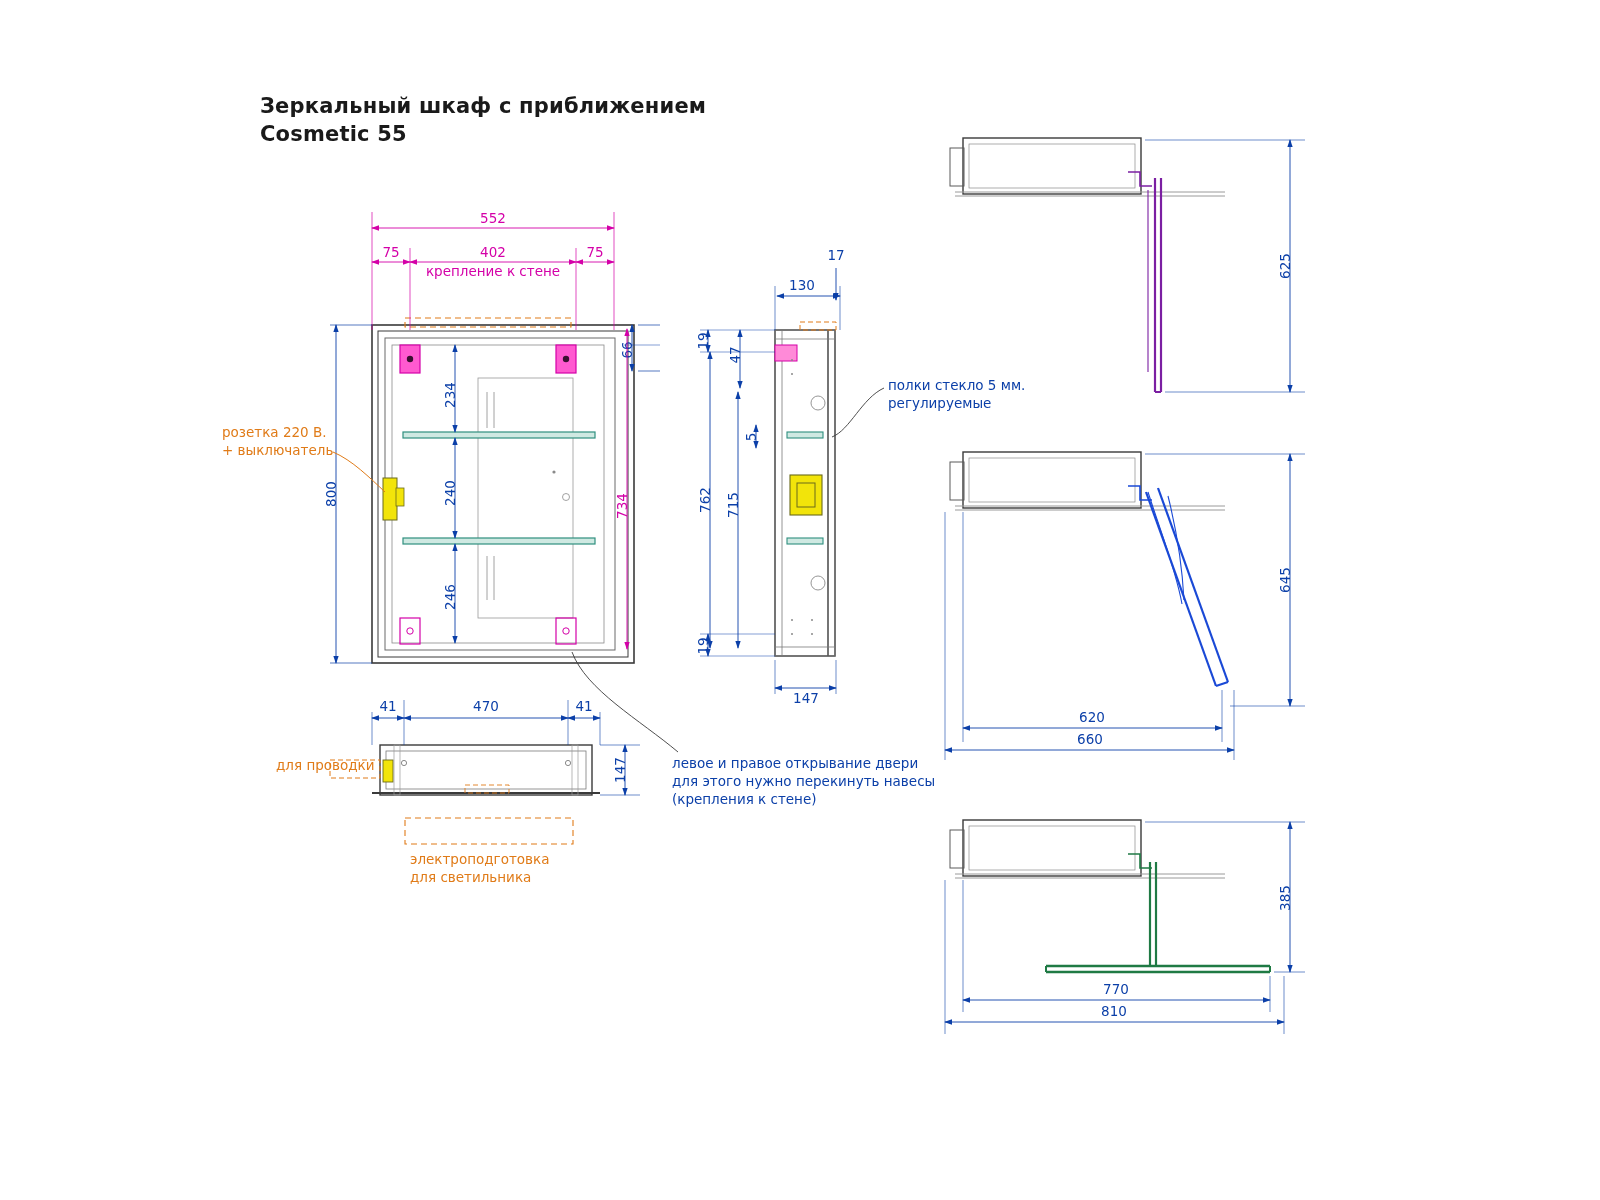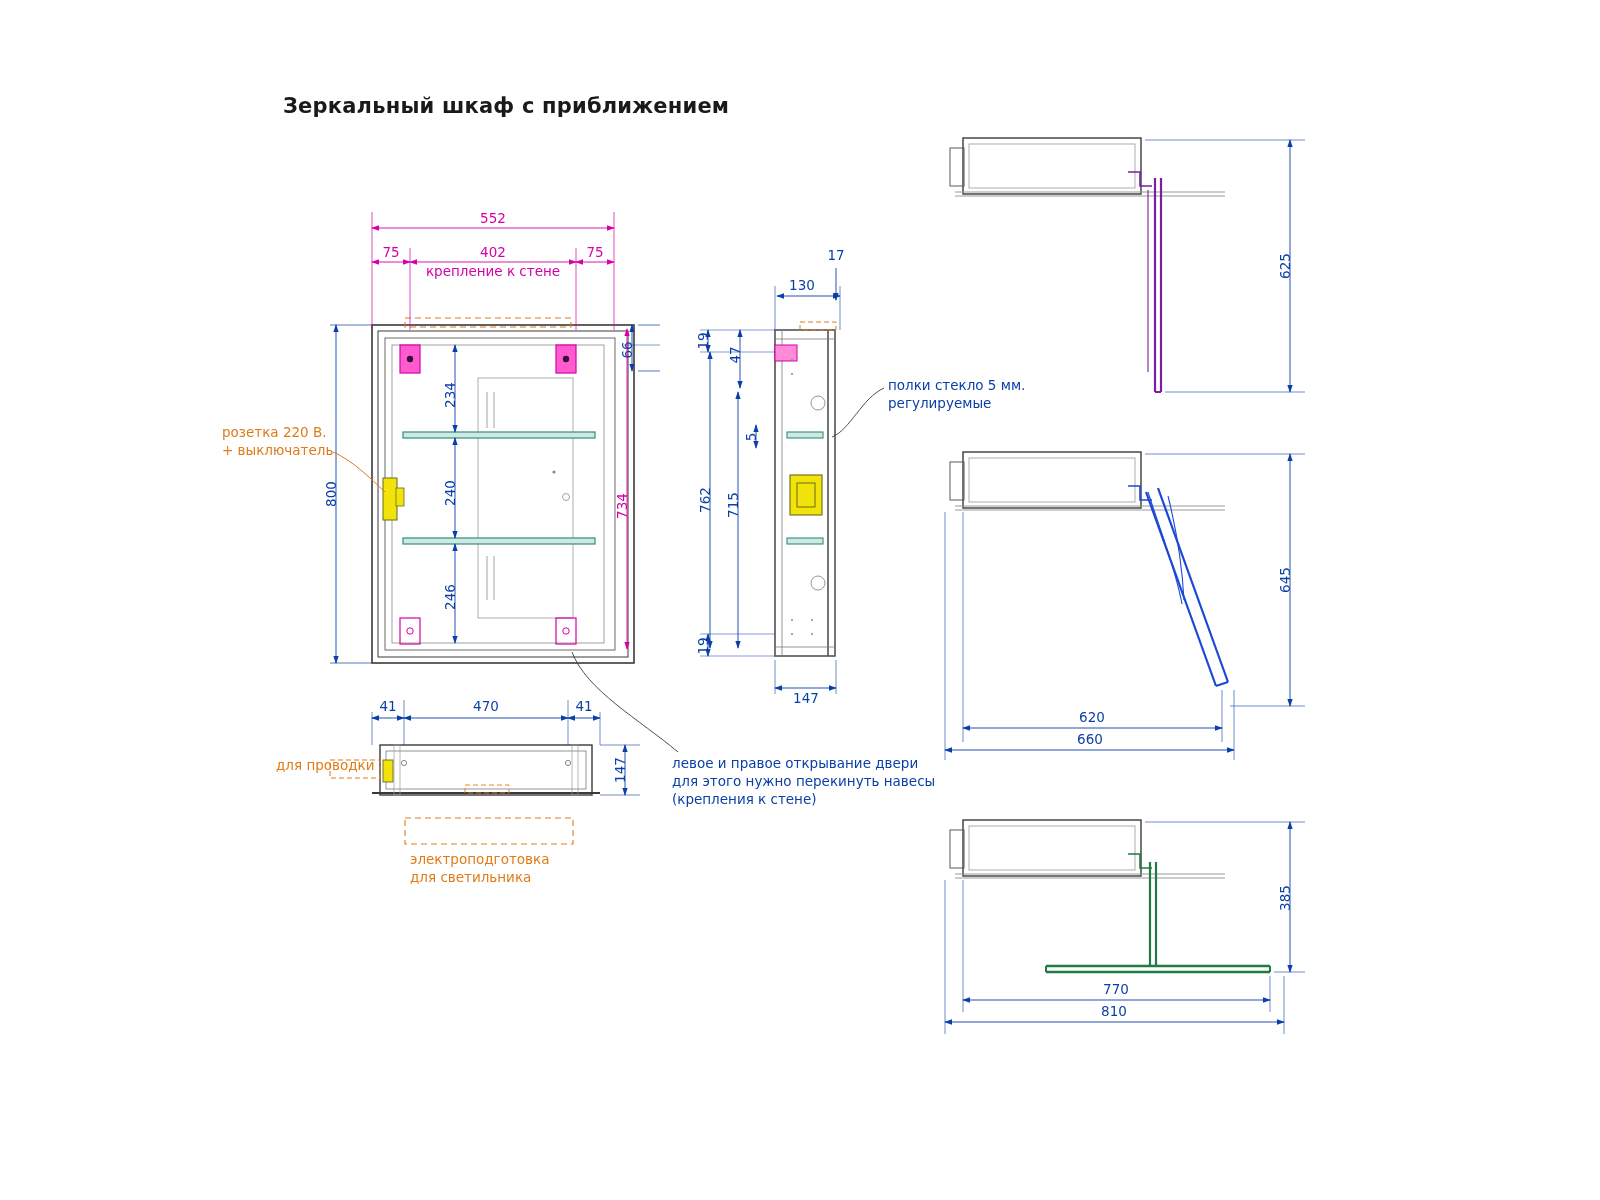--- a/index.html
+++ b/index.html
@@ -16,21 +16,21 @@
   }
   .sheet {
     position: absolute;
     left: 0; top: 0;
     width: 1600px;
     height: 1200px;
     background: #fff;
   }
   .title {
     position: absolute;
-    left: 283px;
+    left: 260px;
     top: 92px;
     font-size: 21px;
     font-weight: bold;
     color: #1a1a1a;
     line-height: 1.35;
     letter-spacing: 0.2px;
   }
   .title div { white-space: nowrap; }
 
   svg.draw {
@@ -60,20 +60,21 @@
     fill: #e07b18;
   }
 </style>
 </head>
 <body>
 
 <div class="sheet">
 
   <div class="title">
     <div>Зеркальный шкаф с приближением</div>
+    <div>Cosmetic 55</div>
   </div>
 
   <svg class="draw" viewBox="0 0 1600 1200">
     <defs>
       <marker id="ar" markerWidth="9" markerHeight="9" refX="8" refY="3" orient="auto" markerUnits="strokeWidth">
         <path d="M0,0 L9,3 L0,6 z" fill="#0b3fa8"></path>
       </marker>
       <marker id="arS" markerWidth="9" markerHeight="9" refX="1" refY="3" orient="auto" markerUnits="strokeWidth">
         <path d="M9,0 L0,3 L9,6 z" fill="#0b3fa8"></path>
       </marker>

